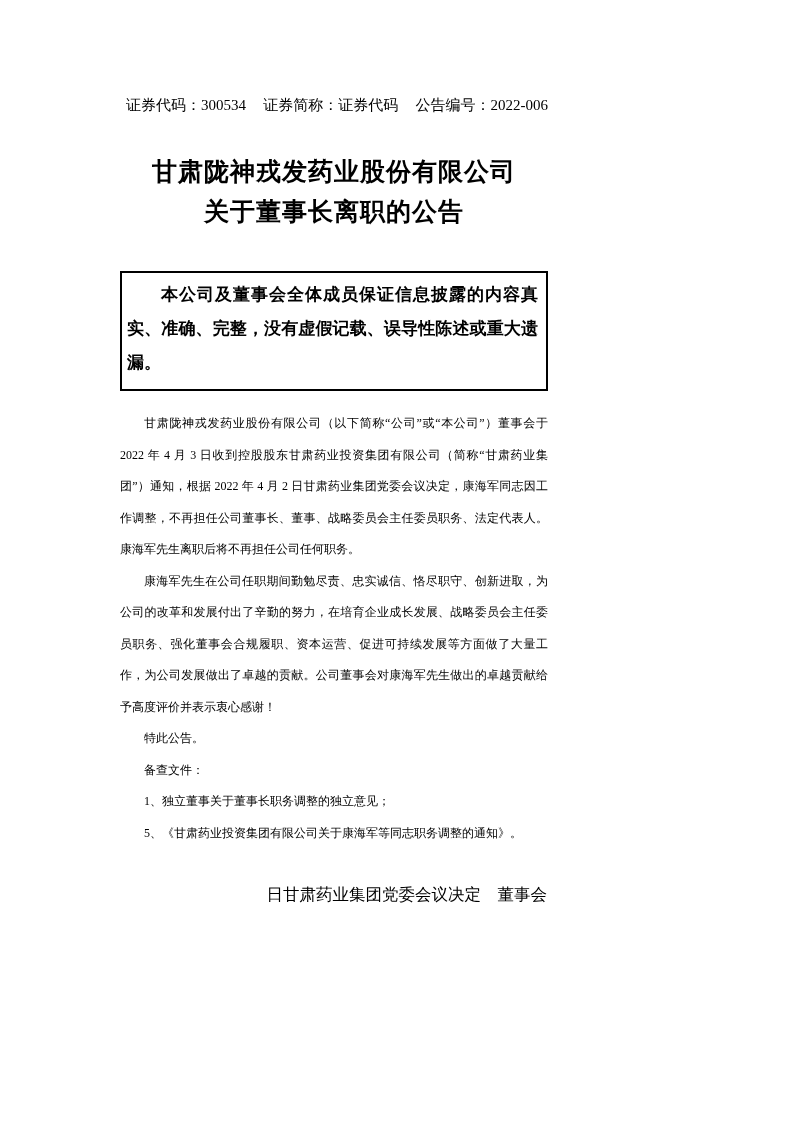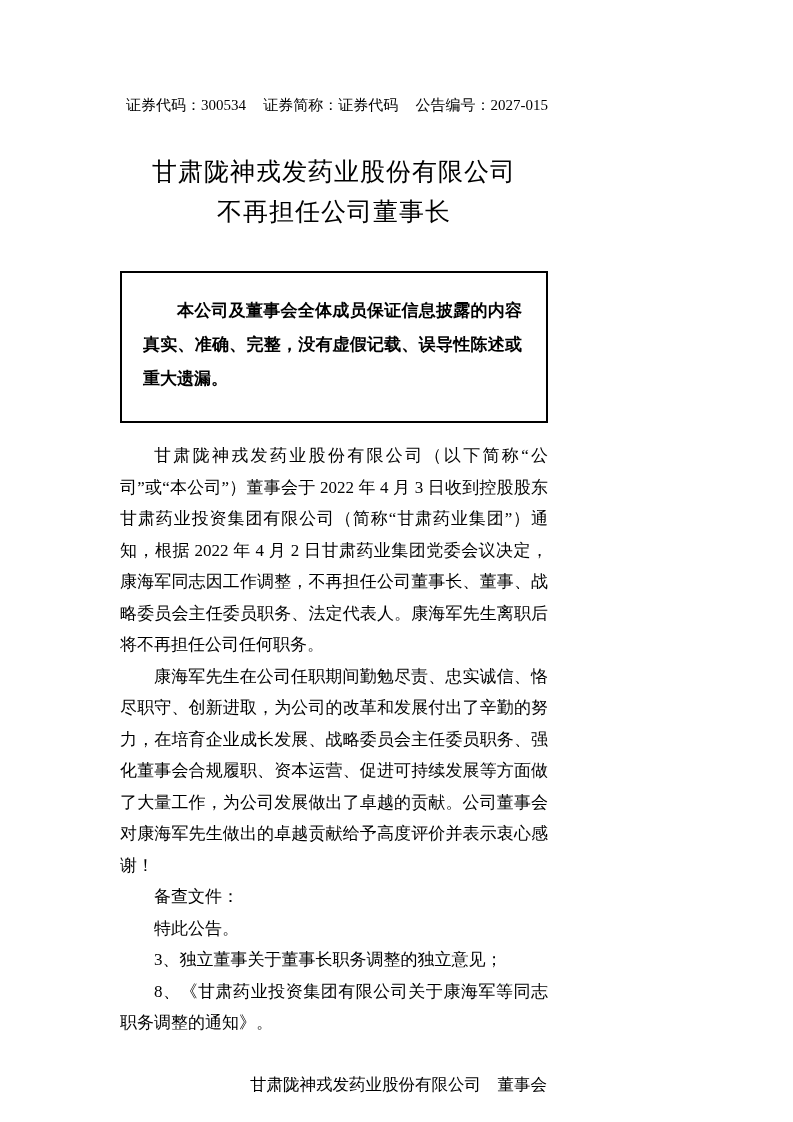--- a/index.html
+++ b/index.html
@@ -25,42 +25,42 @@
     justify-content: space-between;
     align-items: baseline;
     font-size: 15px;
     line-height: 16px;
     padding-left: 6px;
   }
   .doc-title {
     margin-top: 38px;
     text-align: center;
     font-size: 25px;
-    font-weight: normal;
+    font-weight: bold;
     line-height: 40px;
     letter-spacing: 1px;
     font-family: "Liberation Sans", "DejaVu Sans", sans-serif;
   }
   .disclaimer-box {
     margin-top: 40px;
     border: 2px solid #000000;
     padding: 5px 8px 9px 5px;
   }
   .disclaimer-box p {
-    margin: 16px;
+    margin: 0;
     font-size: 17px;
     font-weight: bold;
     line-height: 34px;
     text-indent: 2em;
     text-align: justify;
     font-family: "Liberation Sans", "DejaVu Sans", sans-serif;
   }
   .doc-body {
     margin-top: 17px;
-    font-size: 17px;
+    font-size: 12px;
     line-height: 31.5px;
     text-align: justify;
   }
   .doc-body p {
     margin: 0;
     text-indent: 2em;
   }
   .signature-block {
     margin-top: 30px;
     font-size: 16.5px;
@@ -71,38 +71,38 @@
   .signature-block .date-line { padding-right: 3px; }
 </style>
 </head>
 <body>
 
 <div class="page">
 
   <div class="doc-header">
     <span>证券代码：300534</span>
     <span>证券简称：证券代码</span>
-    <span>公告编号：2027-015</span>
+    <span>公告编号：2022-006</span>
   </div>
 
   <div class="doc-title">
     <div>甘肃陇神戎发药业股份有限公司</div>
-    <div>不再担任公司董事长</div>
+    <div>关于董事长离职的公告</div>
   </div>
 
   <div class="disclaimer-box">
     <p>本公司及董事会全体成员保证信息披露的内容真实、准确、完整，没有虚假记载、误导性陈述或重大遗漏。</p>
   </div>
 
   <div class="doc-body">
     <p>甘肃陇神戎发药业股份有限公司（以下简称“公司”或“本公司”）董事会于 2022 年 4 月 3 日收到控股股东甘肃药业投资集团有限公司（简称“甘肃药业集团”）通知，根据 2022 年 4 月 2 日甘肃药业集团党委会议决定，康海军同志因工作调整，不再担任公司董事长、董事、战略委员会主任委员职务、法定代表人。康海军先生离职后将不再担任公司任何职务。</p>
     <p>康海军先生在公司任职期间勤勉尽责、忠实诚信、恪尽职守、创新进取，为公司的改革和发展付出了辛勤的努力，在培育企业成长发展、战略委员会主任委员职务、强化董事会合规履职、资本运营、促进可持续发展等方面做了大量工作，为公司发展做出了卓越的贡献。公司董事会对康海军先生做出的卓越贡献给予高度评价并表示衷心感谢！</p>
+    <p>特此公告。</p>
     <p>备查文件：</p>
-    <p>特此公告。</p>
-    <p>3、独立董事关于董事长职务调整的独立意见；</p>
-    <p>8、《甘肃药业投资集团有限公司关于康海军等同志职务调整的通知》。</p>
+    <p>1、独立董事关于董事长职务调整的独立意见；</p>
+    <p>5、《甘肃药业投资集团有限公司关于康海军等同志职务调整的通知》。</p>
   </div>
 
   <div class="signature-block">
-    <div class="sig-line">甘肃陇神戎发药业股份有限公司　董事会</div>
+    <div class="sig-line">日甘肃药业集团党委会议决定　董事会</div>
   </div>
 
 </div>
 
 </body></html>

